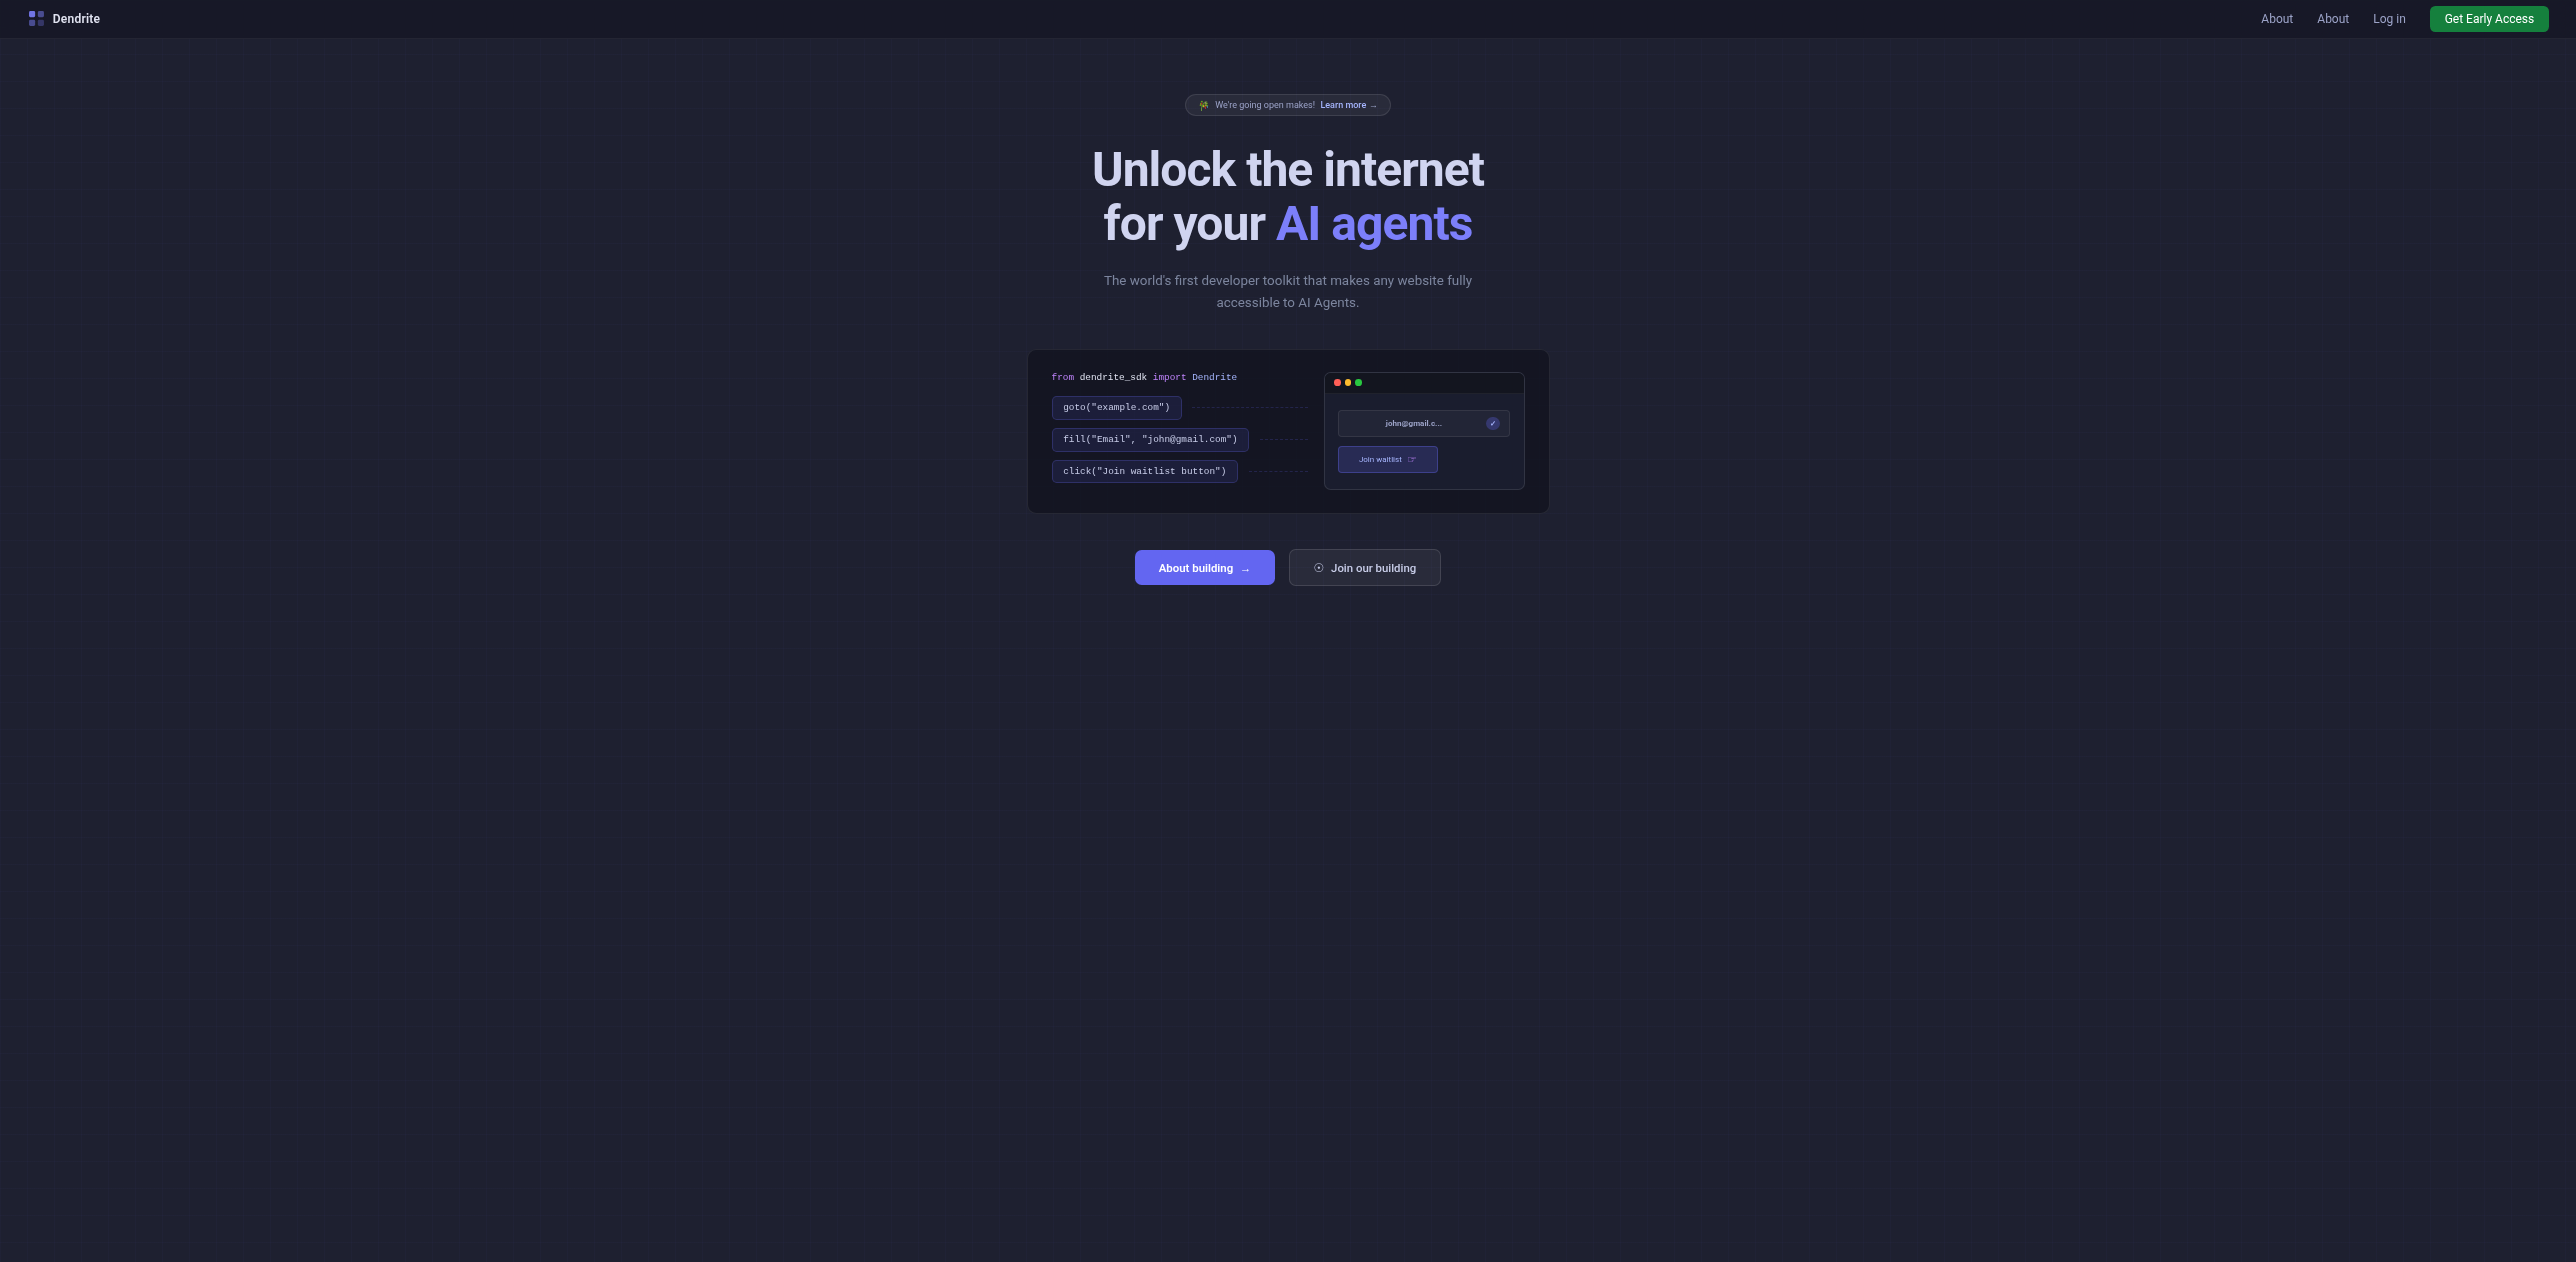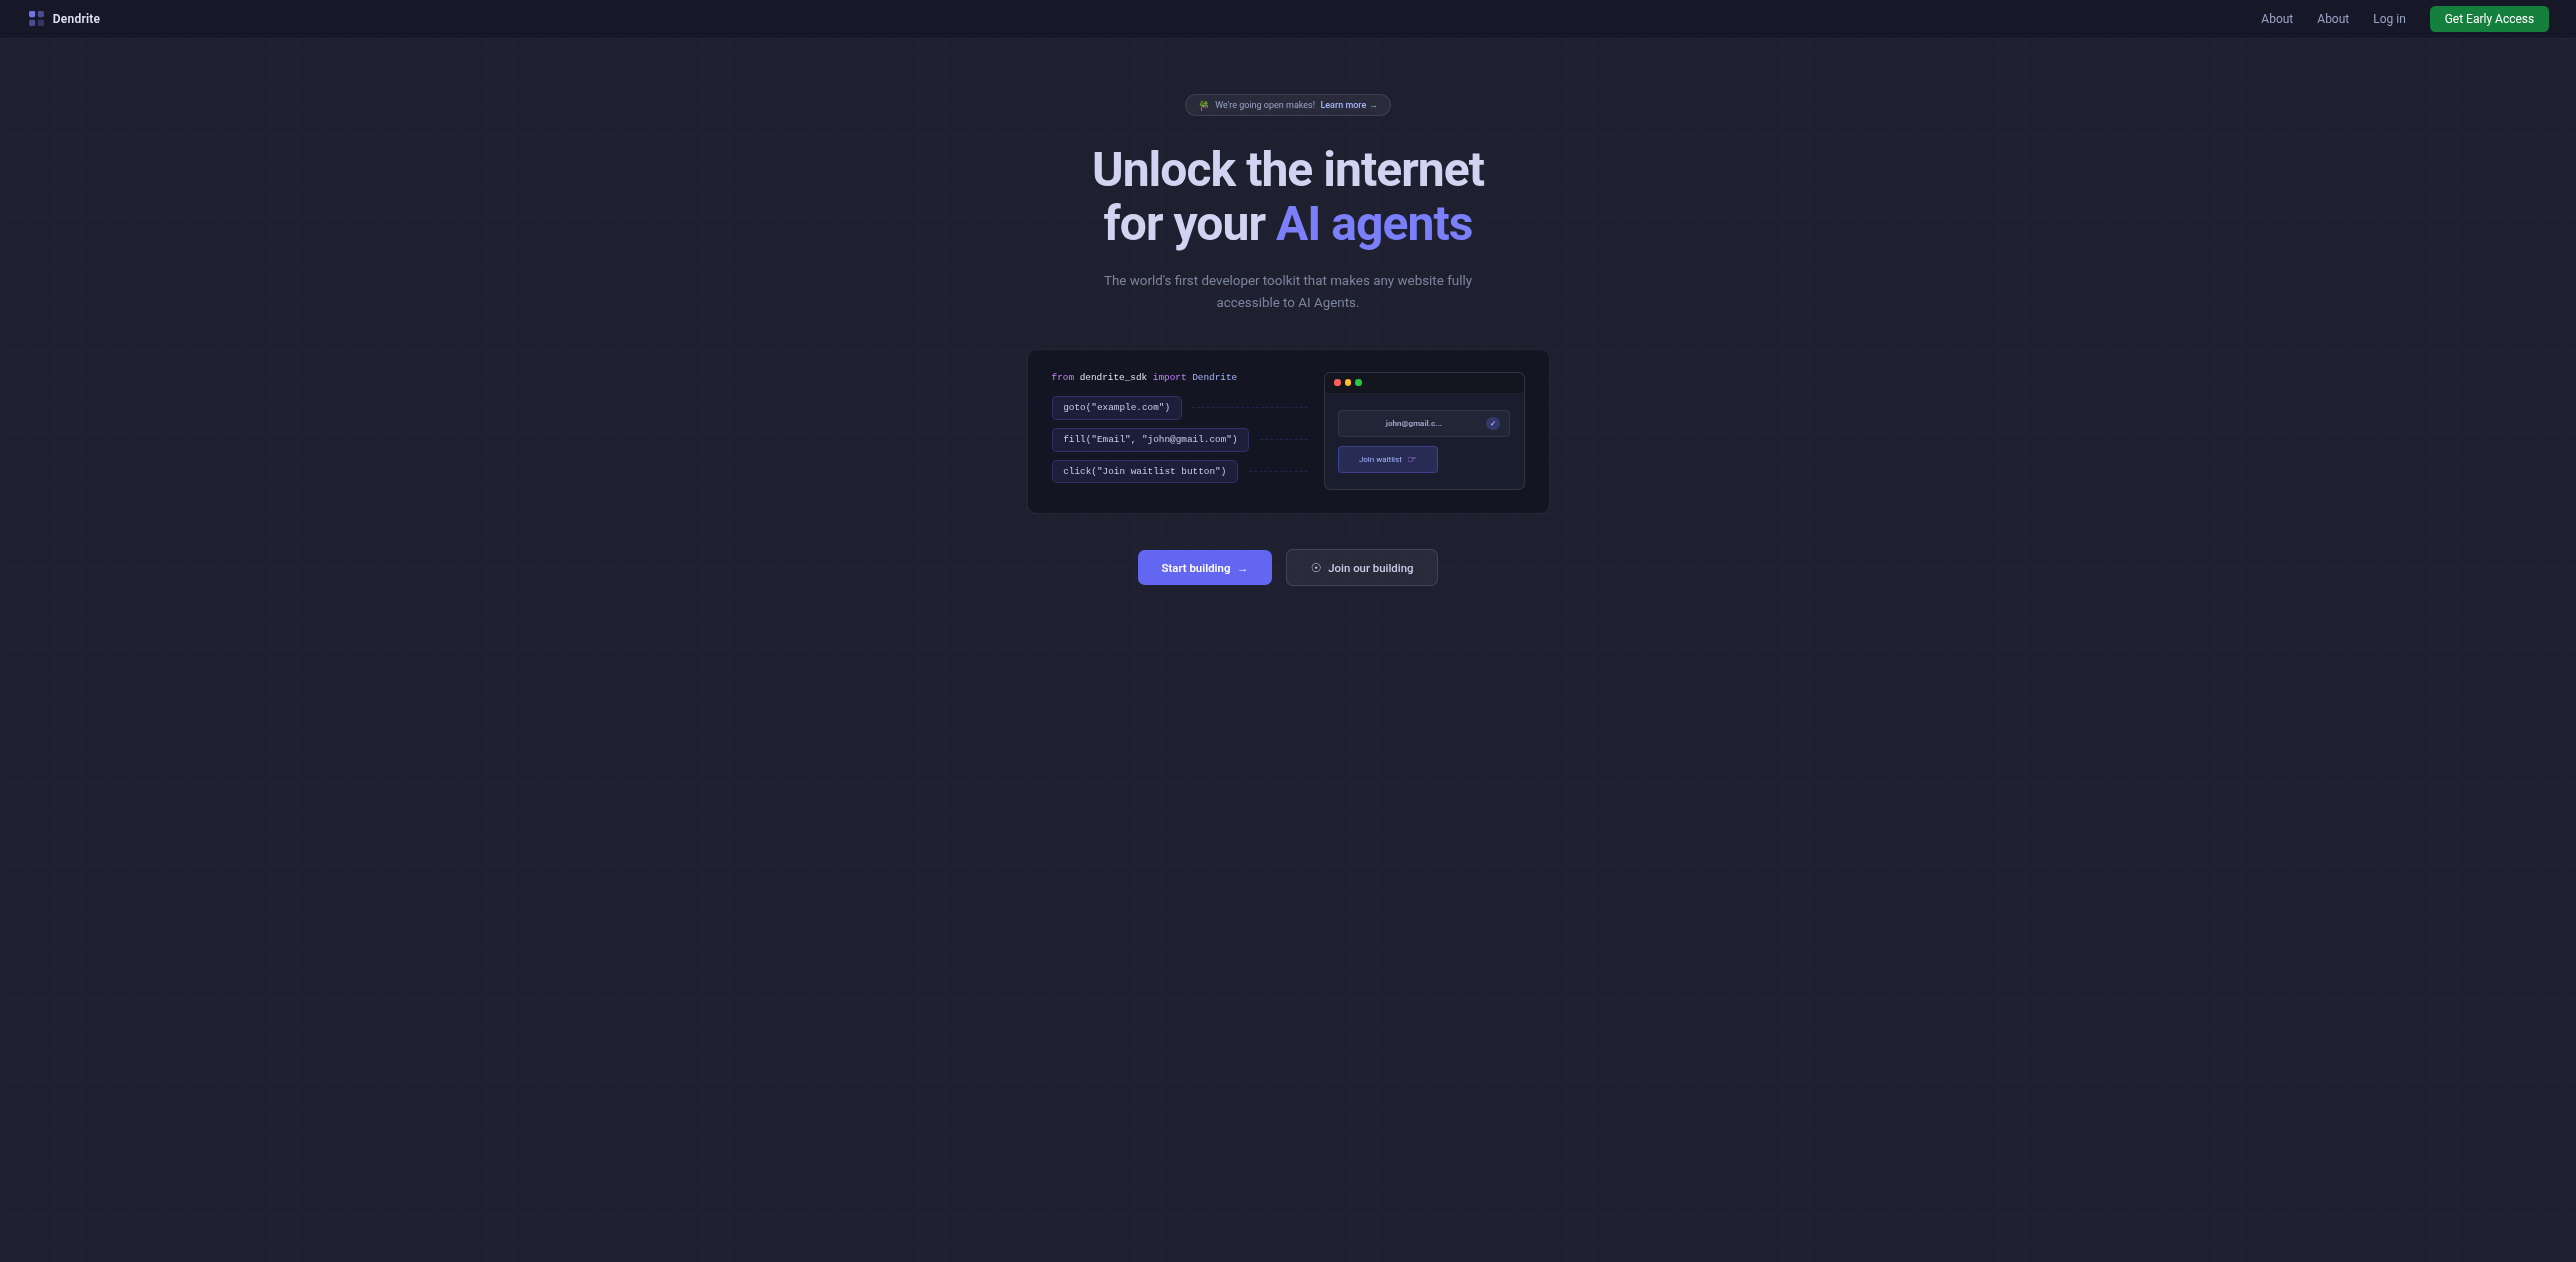--- a/index.html
+++ b/index.html
@@ -430,21 +430,21 @@
         <div class="browser-btn">
           <span class="browser-btn-text">Join waitlist</span>
           <span class="browser-cursor">☞</span>
         </div>
       </div>
     </div>
   </div>
 
   <div class="cta-row">
     <a class="btn-primary" href="#">
-      <span>Start building</span>
+      <span>About building</span>
       <span>→</span>
     </a>
     <a class="btn-secondary" href="#">
       <span class="discord-icon">☉</span>
       <span>Join our building</span>
     </a>
   </div>
 
 </main>
 

